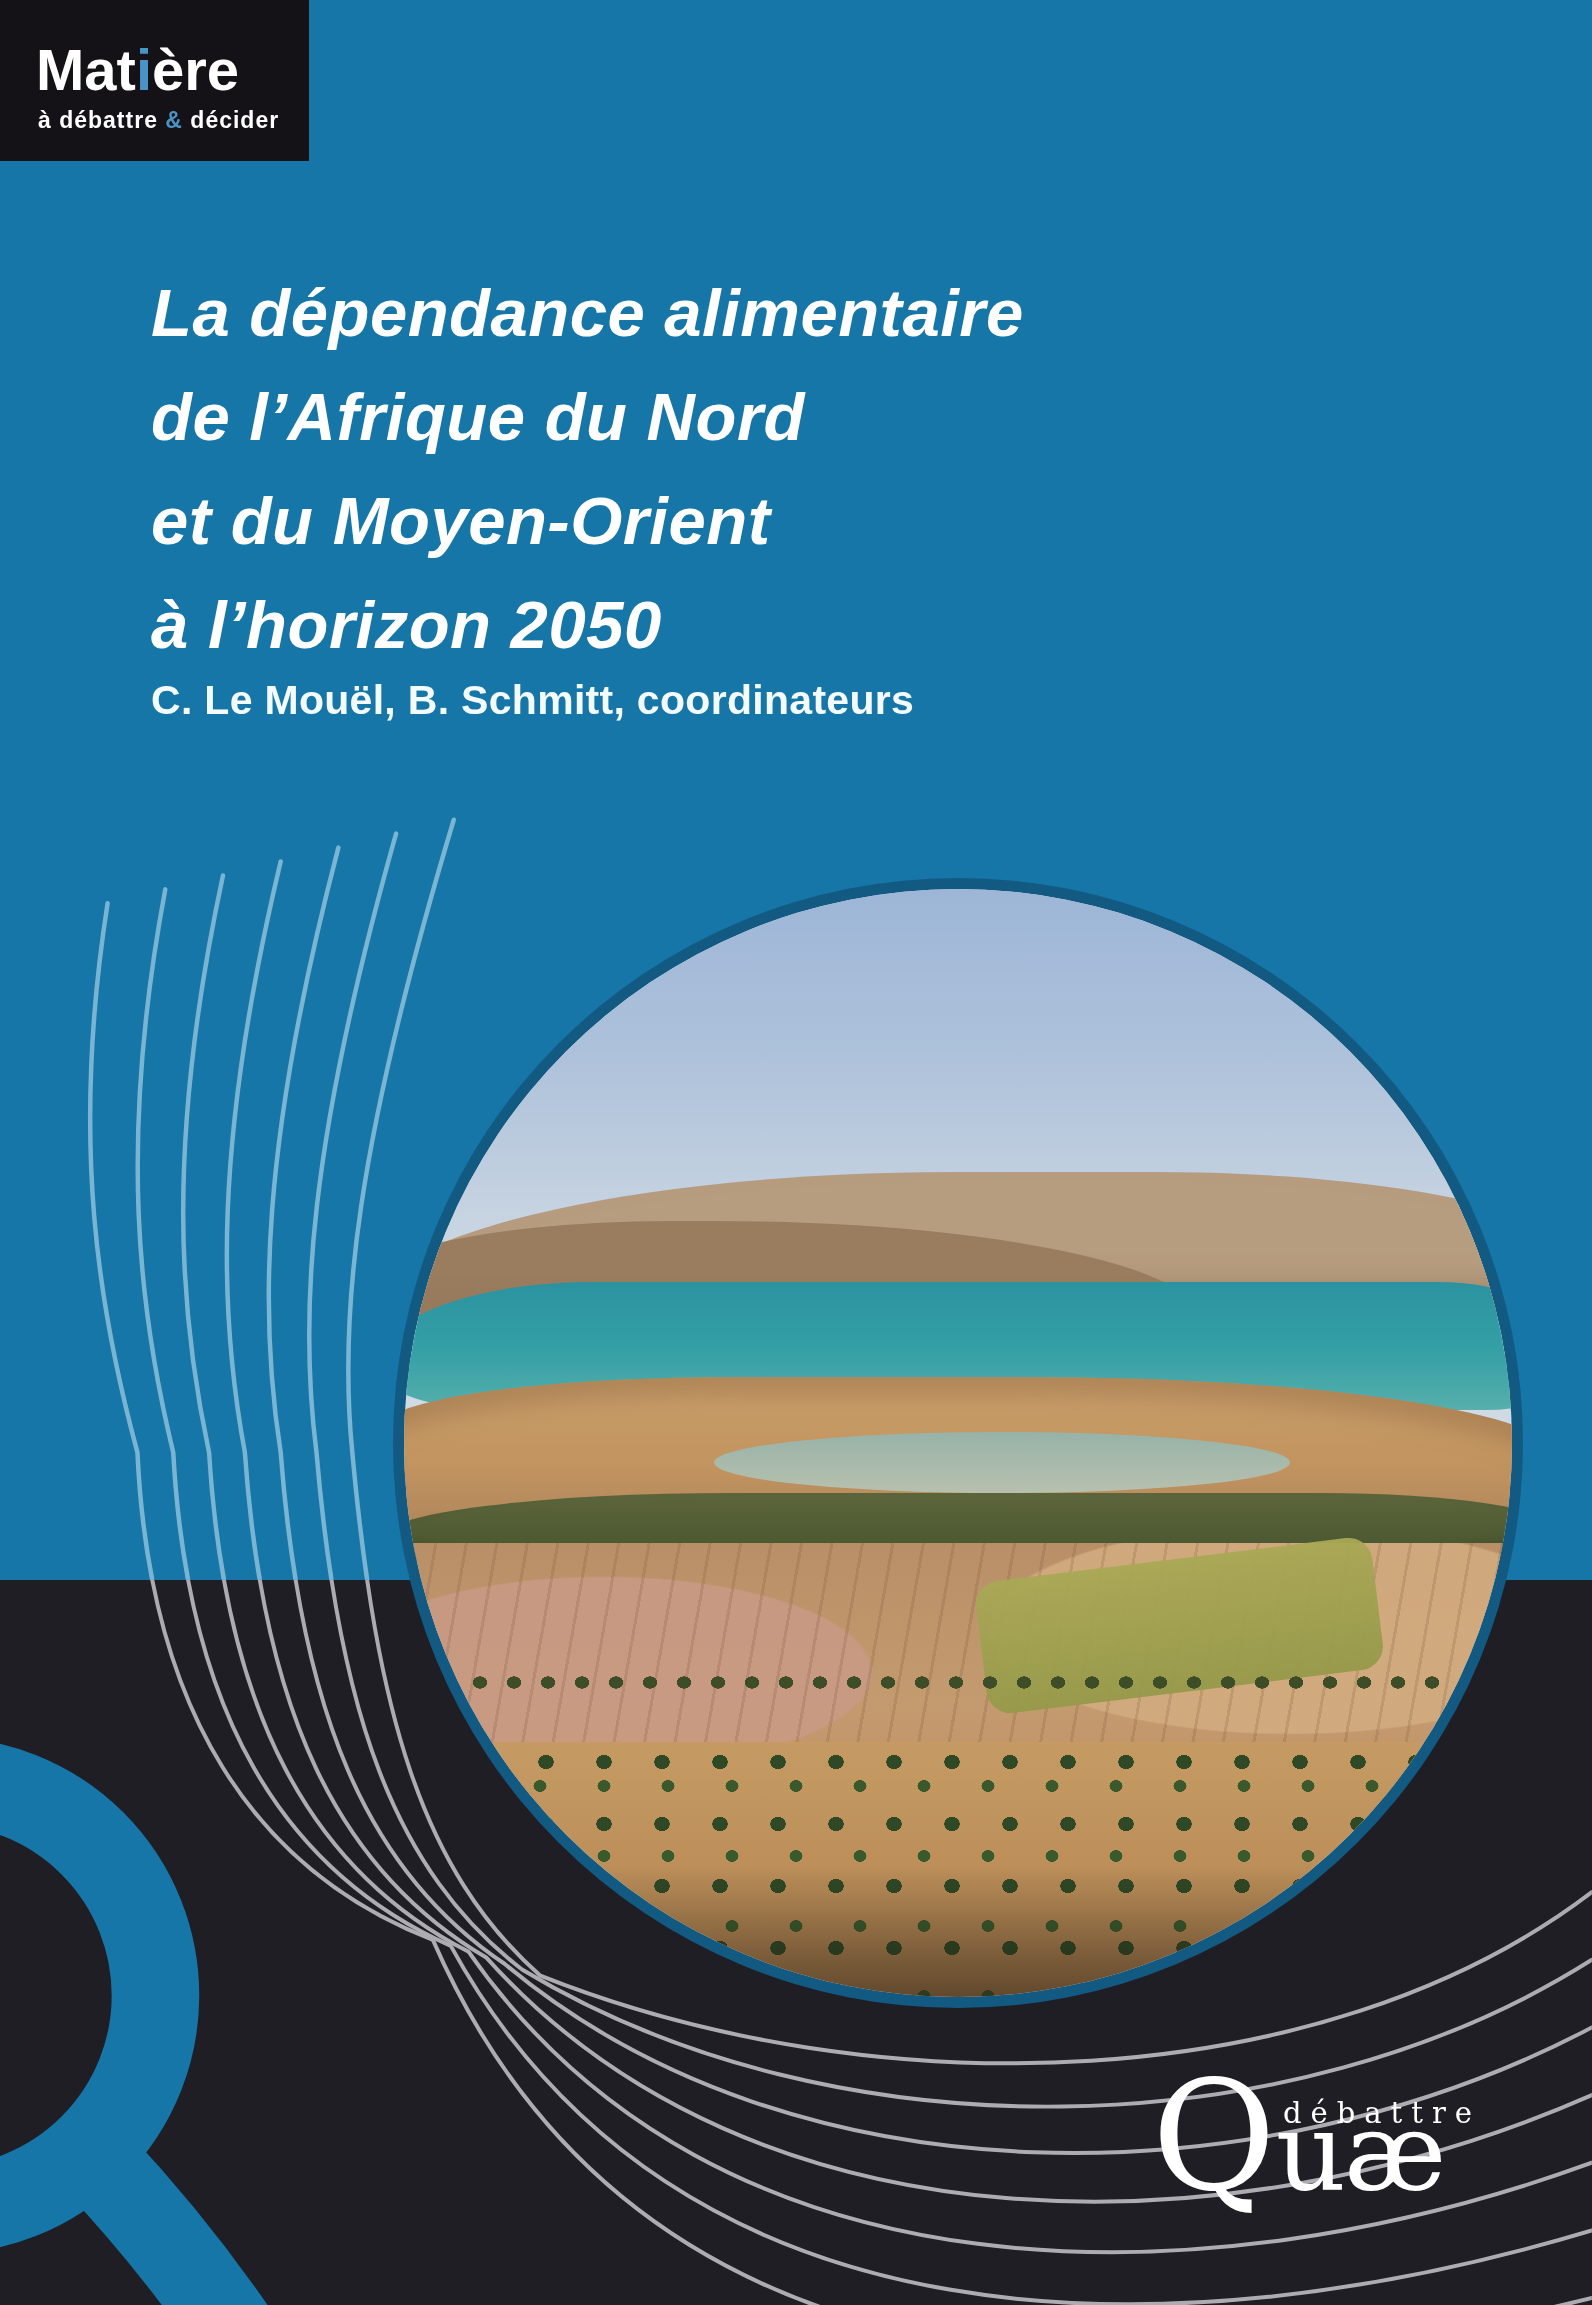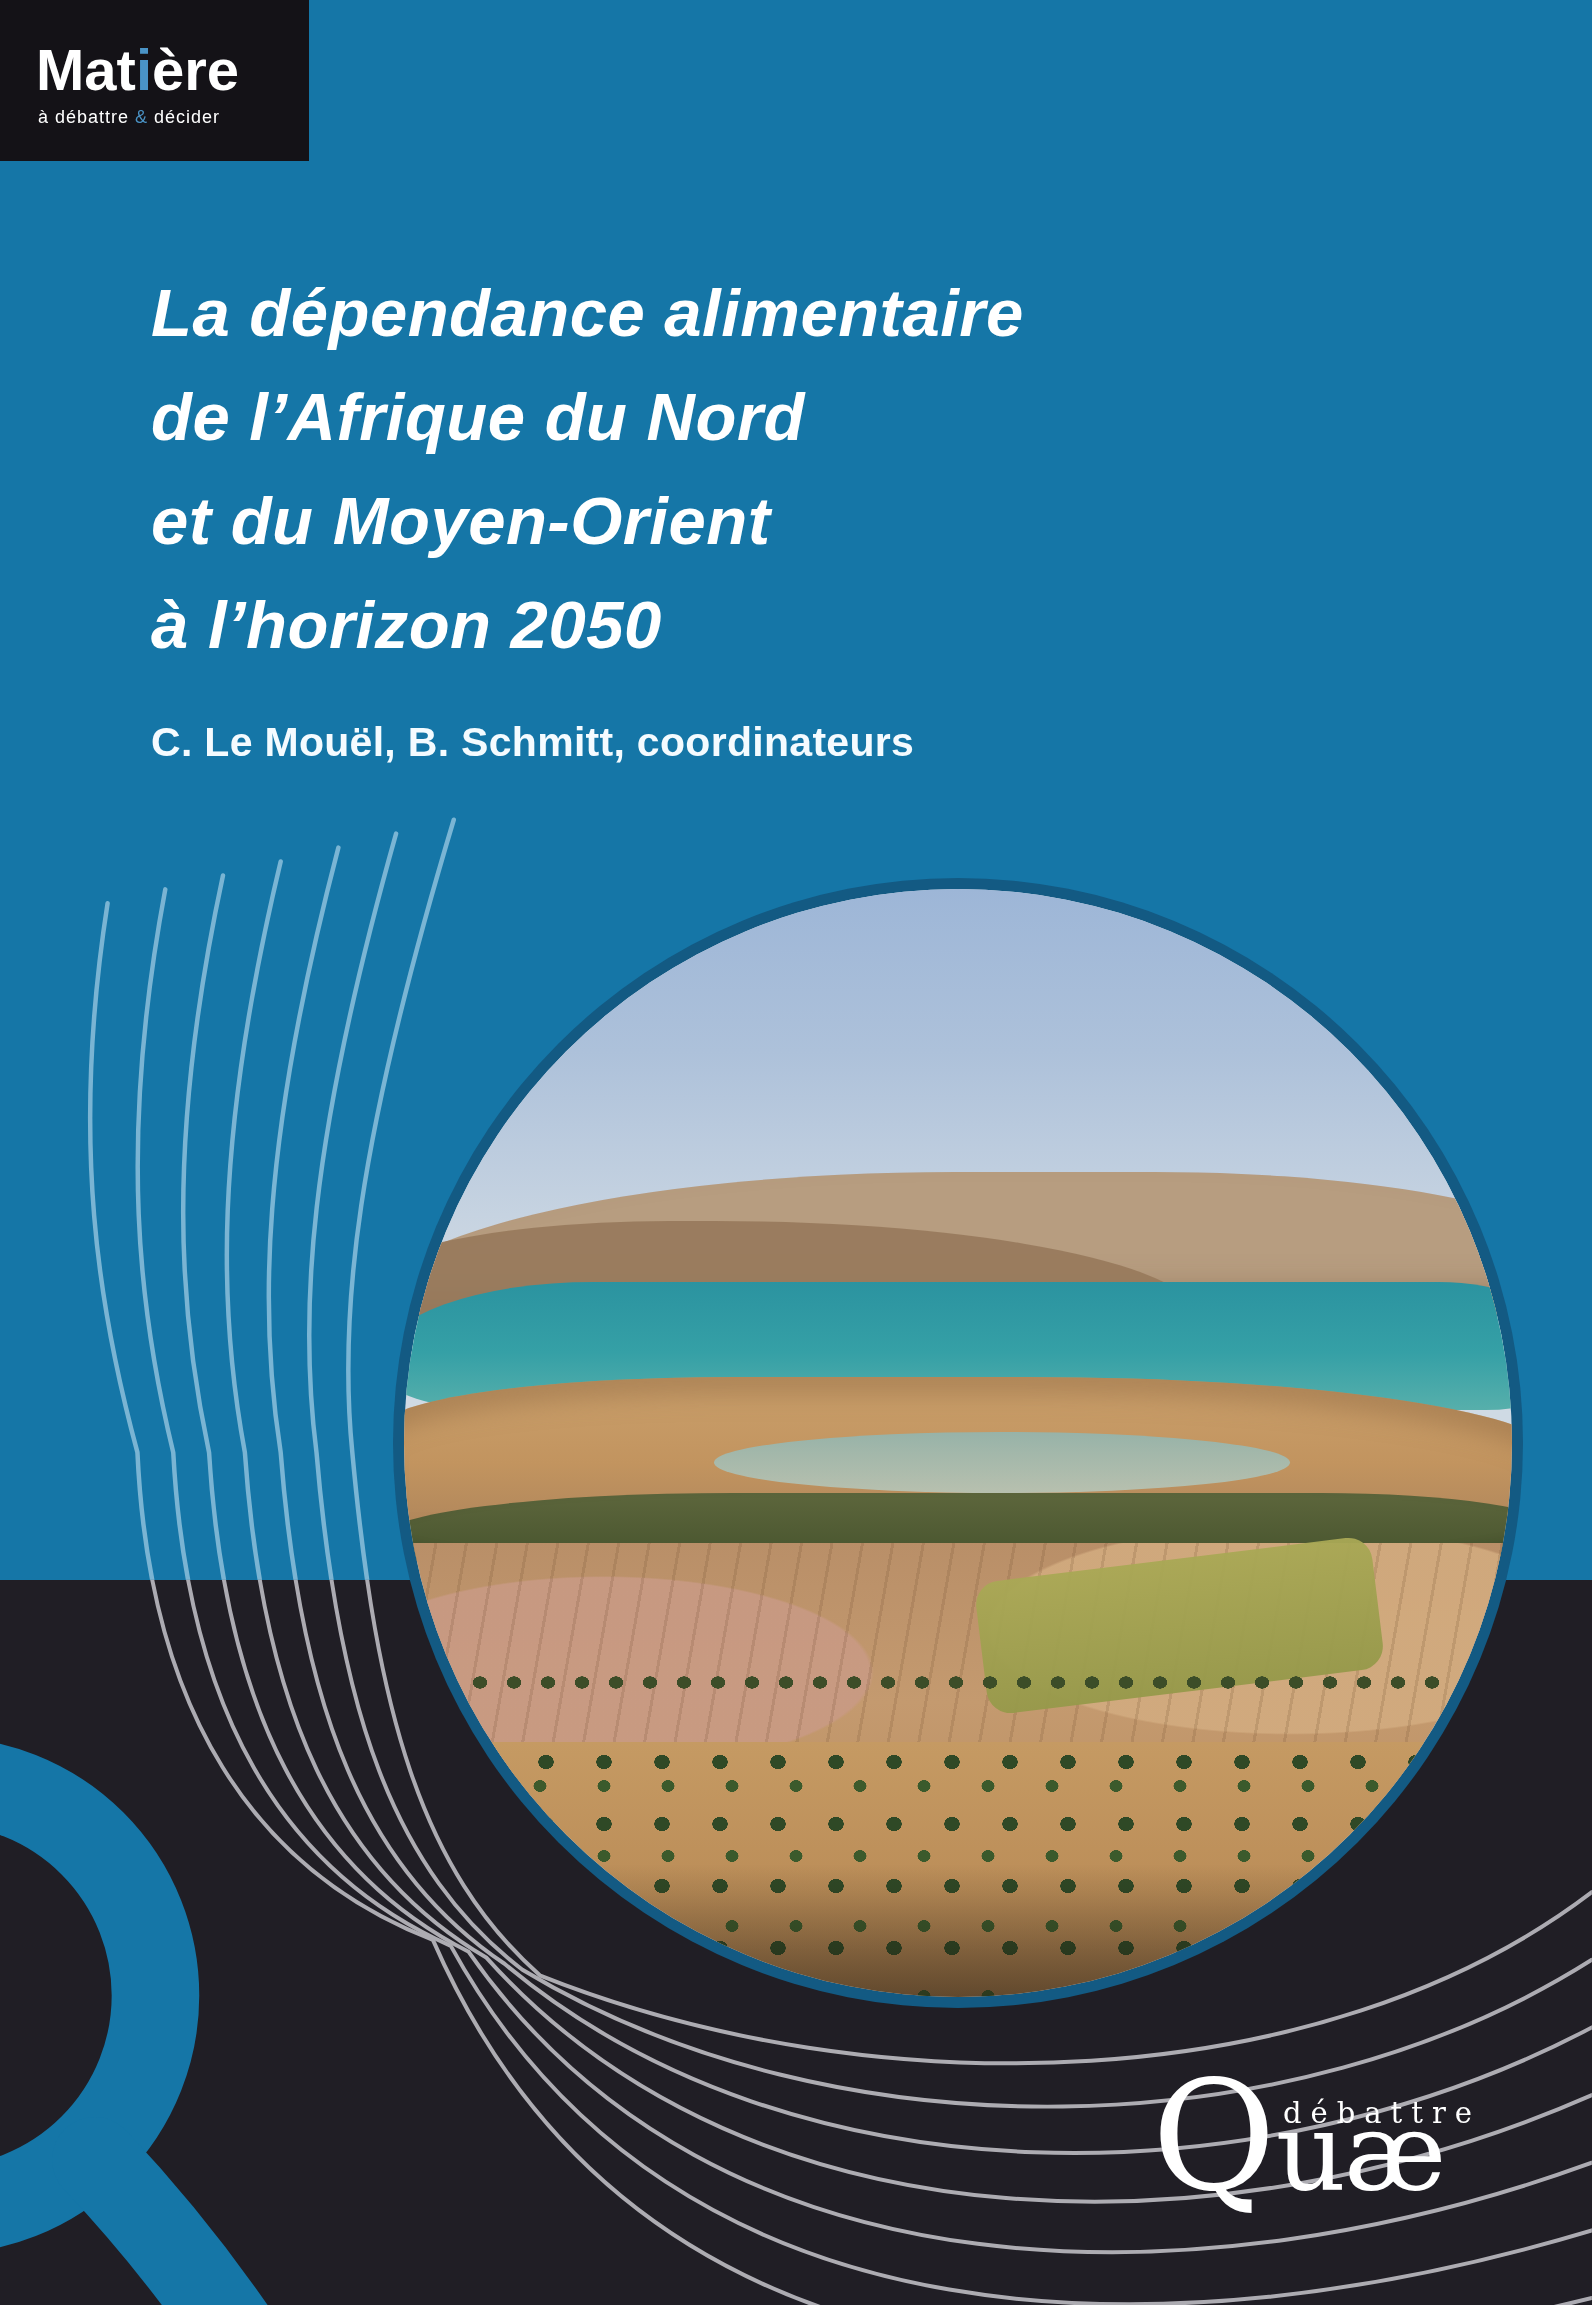--- a/index.html
+++ b/index.html
@@ -16,33 +16,33 @@
   .matiere-box{
     position:absolute;left:0;top:0;width:309px;height:161px;background:#141217;z-index:10;
     color:#fff;
   }
   .matiere-word{
     position:absolute;left:36px;top:36px;font-size:58px;font-weight:bold;letter-spacing:0px;
     font-family:"Liberation Sans",sans-serif;
   }
   .matiere-word .blue-i{color:#4a93c6;}
   .matiere-tag{
-    position:absolute;left:38px;top:107px;font-size:18px;font-weight:normal;letter-spacing:1px;
+    position:absolute;left:38px;top:107px;font-size:23px;font-weight:bold;letter-spacing:1px;
     font-family:"Liberation Sans",sans-serif;white-space:nowrap;
   }
   .matiere-tag .blue-amp{color:#4a93c6;}
   
   .title-block{
     position:absolute;left:151px;top:261px;z-index:10;color:#ffffff;
   }
   .title-line{
     font-size:67px;line-height:104px;font-weight:bold;letter-spacing:0.5px;white-space:nowrap;font-style:italic;
   }
   .authors-line{
-    margin-top:42px;font-size:41px;font-weight:bold;letter-spacing:0.3px;color:#f4fbff;white-space:nowrap;
+    font-size:41px;font-weight:bold;letter-spacing:0.3px;color:#f4fbff;white-space:nowrap;
   }
   
   .photo-ring{
     position:absolute;left:393px;top:878px;width:1130px;height:1130px;border-radius:50%;
     background:#135a83;z-index:4;
   }
   .photo-circle{
     position:absolute;left:404px;top:889px;width:1108px;height:1108px;border-radius:50%;
     overflow:hidden;z-index:5;background:#cfdae4;
   }

